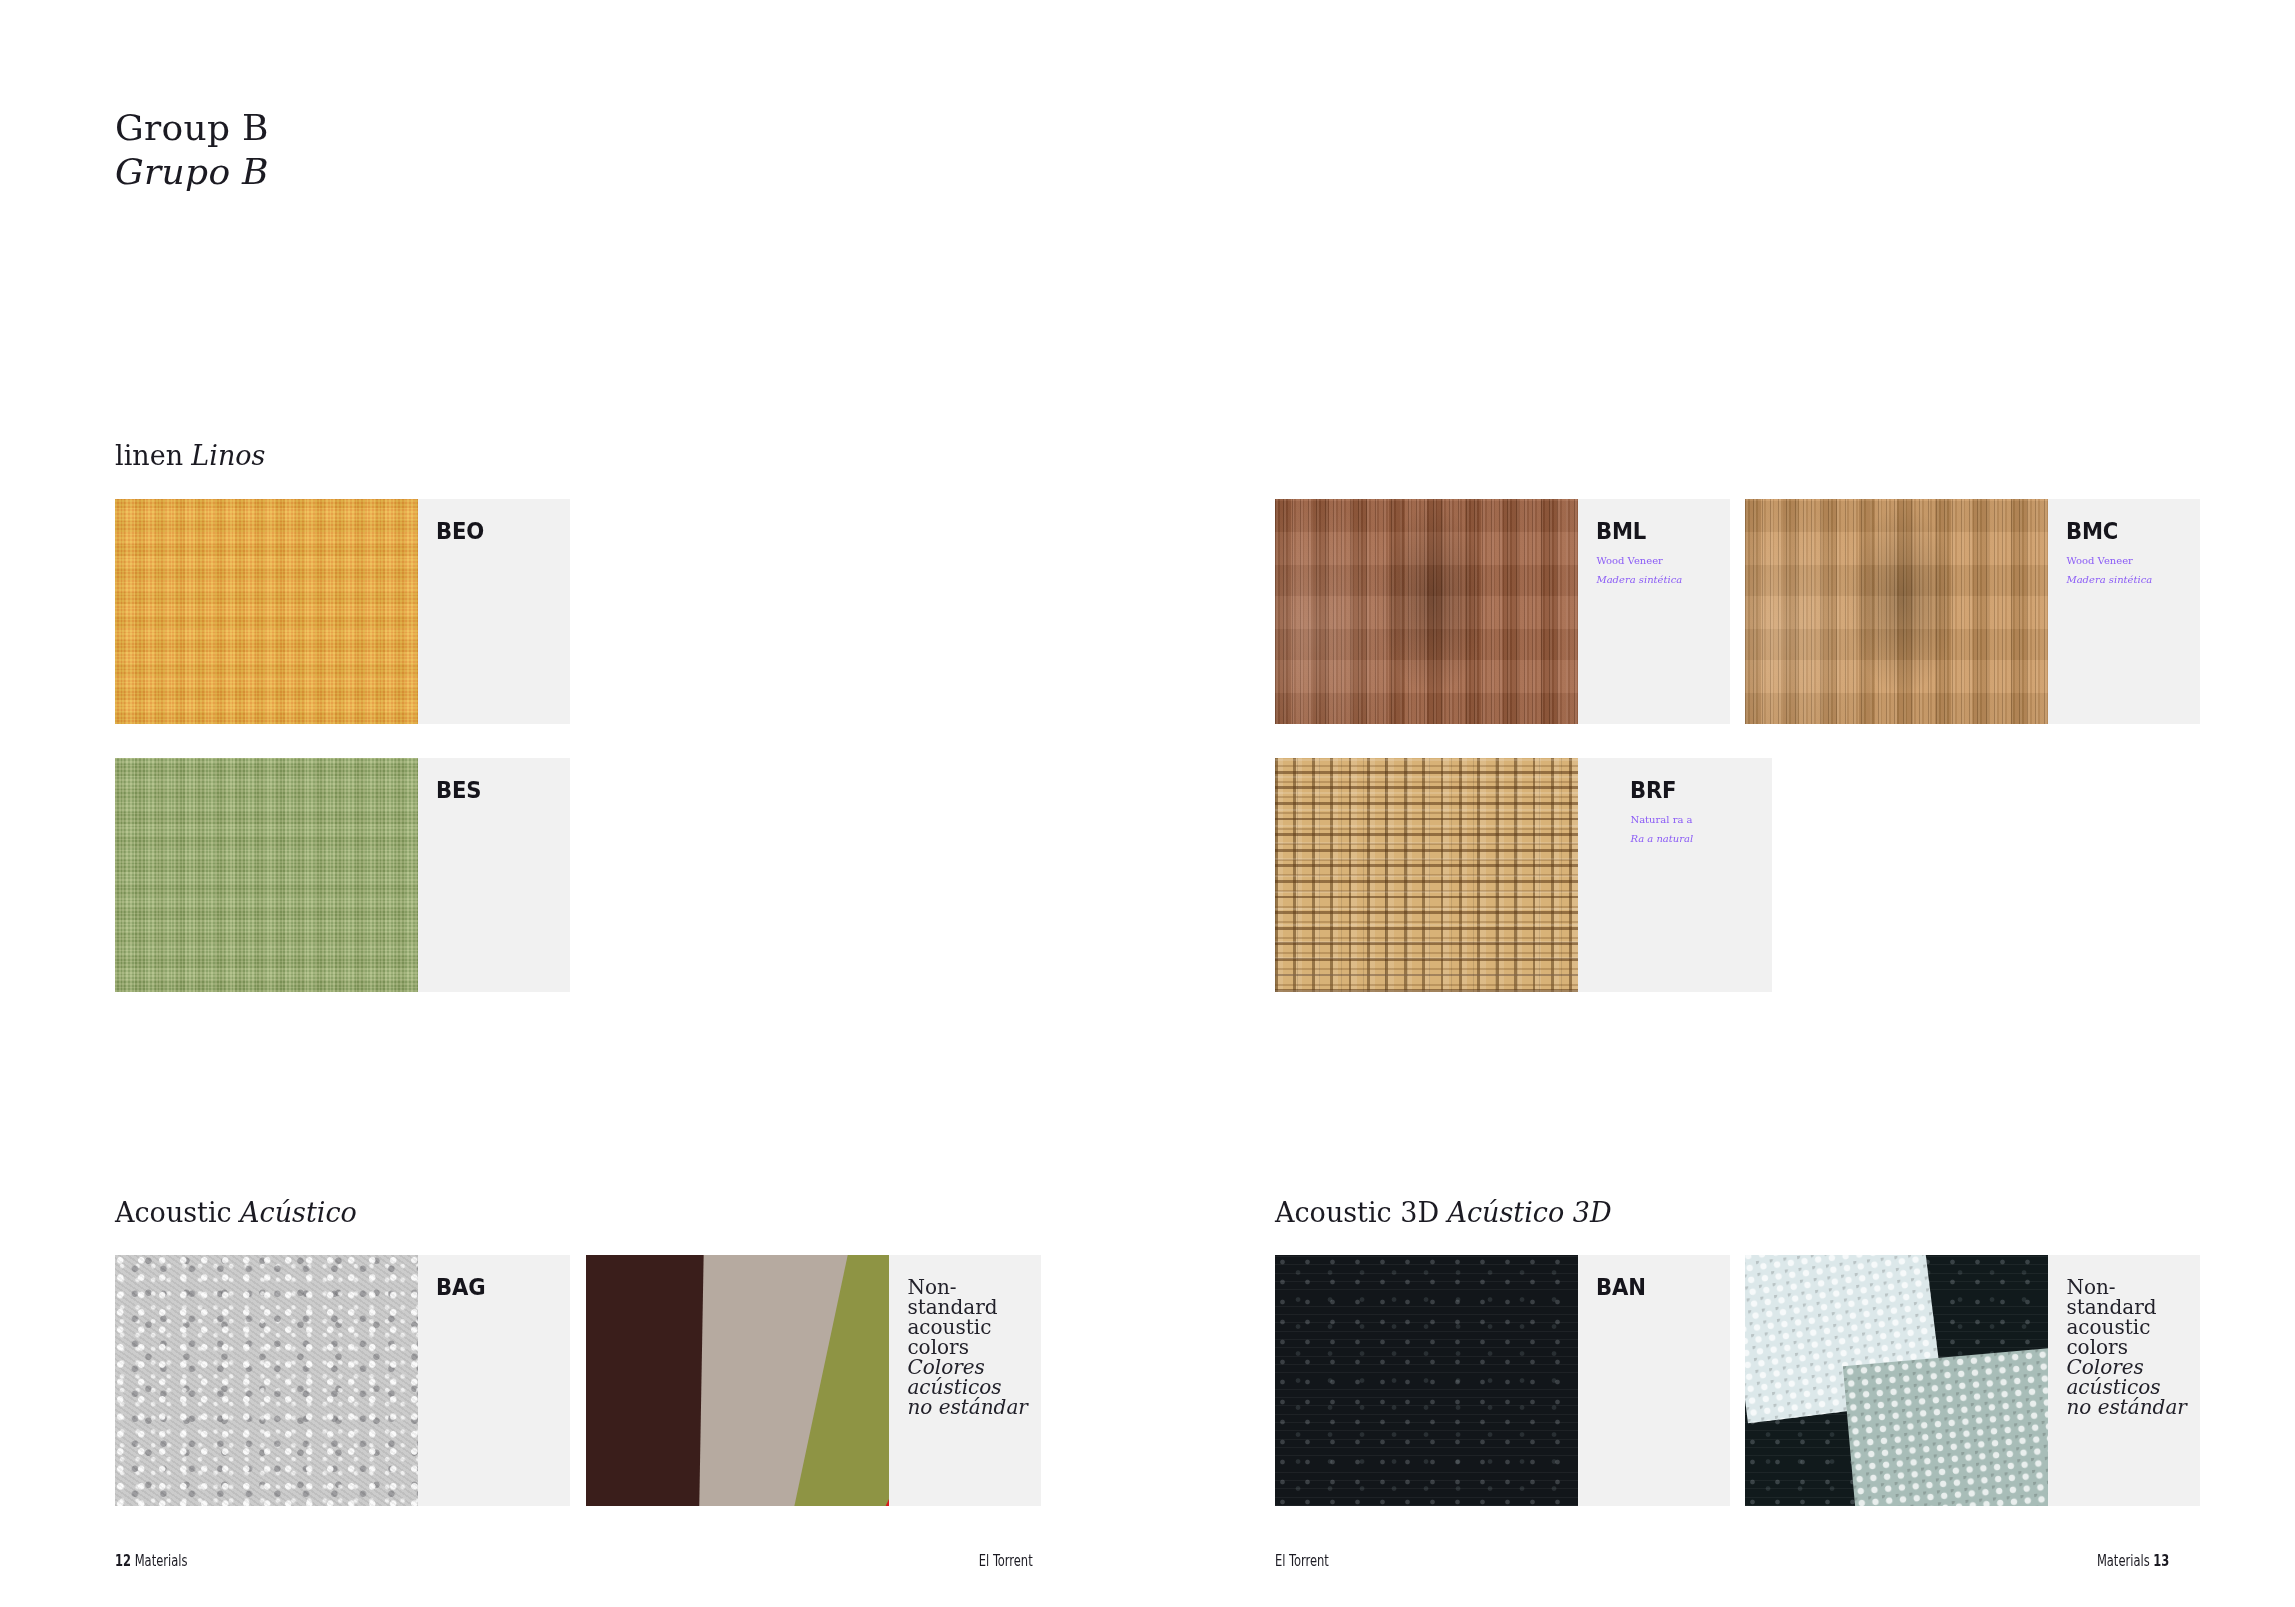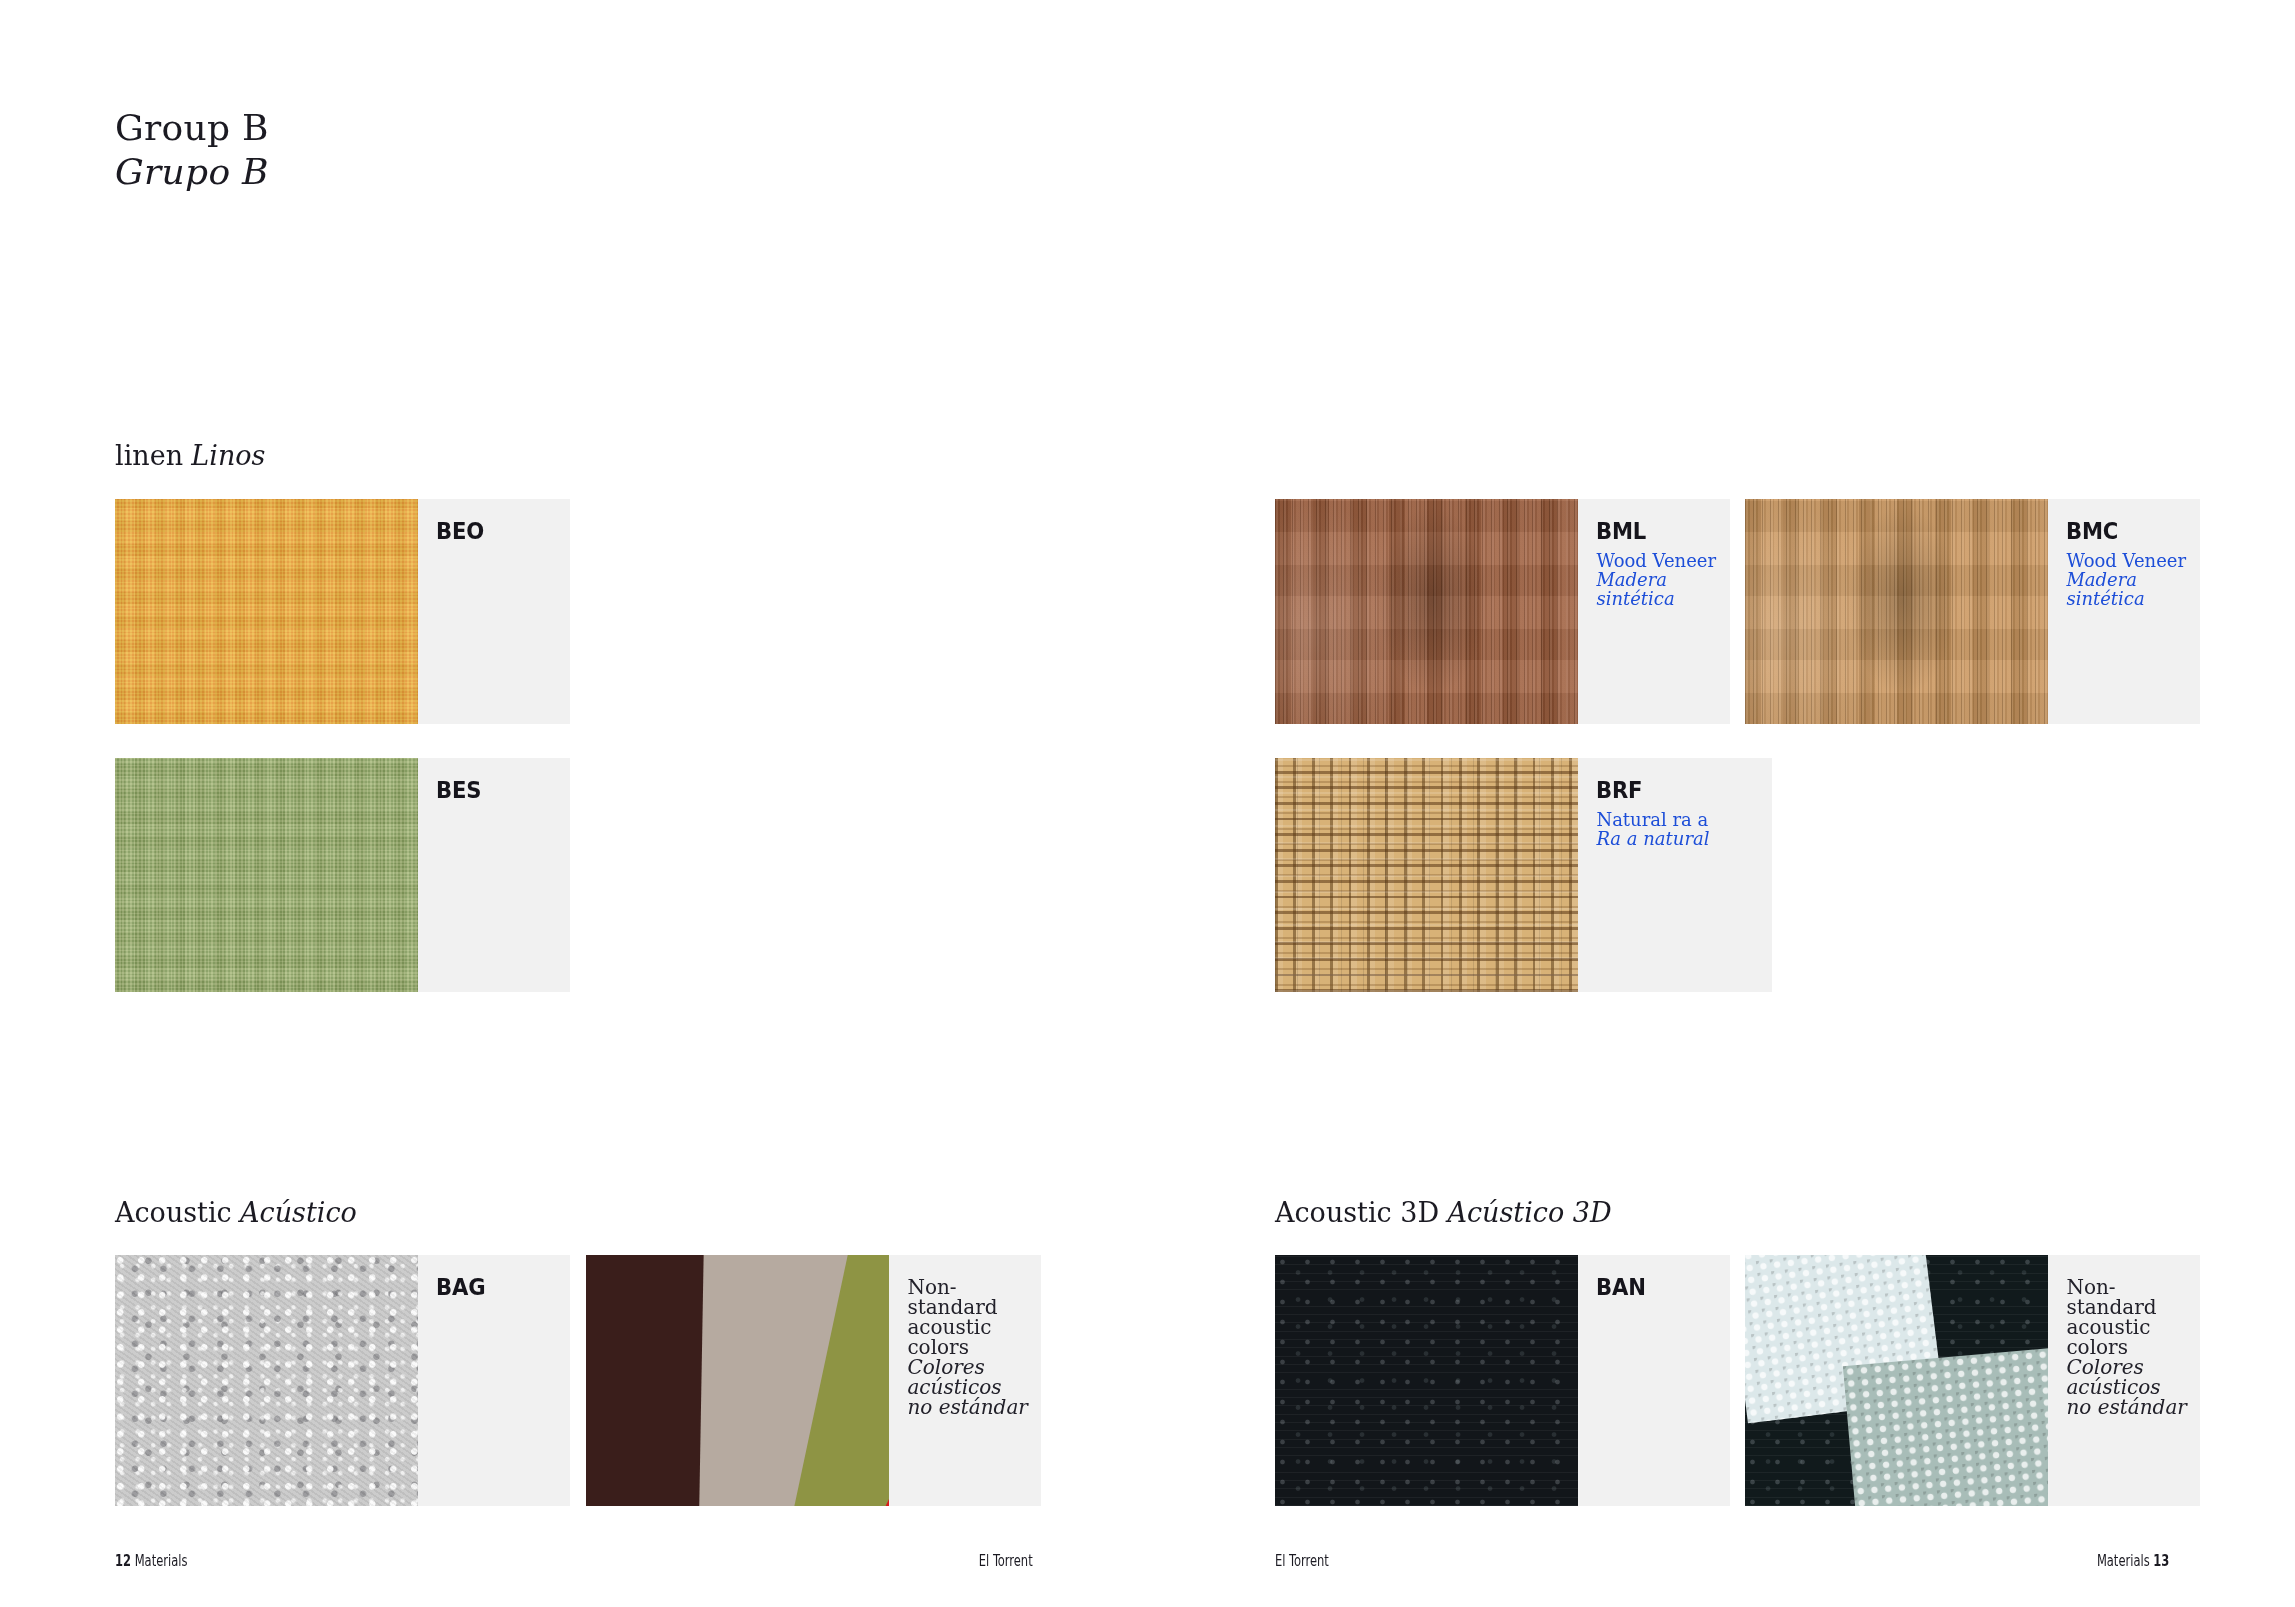--- a/index.html
+++ b/index.html
@@ -63,21 +63,21 @@
     font-size:23px;
     letter-spacing:-0.2px;
     line-height:24px;
     color:#16151c;
     margin:0 0 8.3px 0;
     transform:scaleX(.92);
     transform-origin:left center;
   }
   .desc{
     font-family:"DejaVu Serif", serif;
-    font-size:18px;line-height:19px;color:#1d4ed8;
+    font-size:10px;line-height:19px;color:#8b5cf6;
   }
   .desc .it{font-style:italic;}
   .note{
     font-family:"DejaVu Serif", serif;
     font-size:20px;line-height:20px;color:#22212a;
     padding-top:1.8px;
   }
   .note .it{font-style:italic;}
 
   
@@ -301,21 +301,21 @@
         </div>
       <div class="meta">
         <div class="code">BMC</div>
         <div class="desc">
           <div>Wood Veneer</div>
           <div class="it">Madera sintética</div>
         </div>
       </div>
     </div>
 
-    <div class="card" style="left:127px;top:758px;width:497px;height:234px;">
+    <div class="card" style="left:127px;top:758px;width:497px;height:234px;gap:34px;">
       <div class="tex" style="width:303px;background:#D8B277;">
           <div class="raffia"></div>
         </div>
       <div class="meta">
         <div class="code">BRF</div>
         <div class="desc">
           <div>Natural ra    a</div>
           <div class="it">Ra    a natural</div>
         </div>
       </div>

